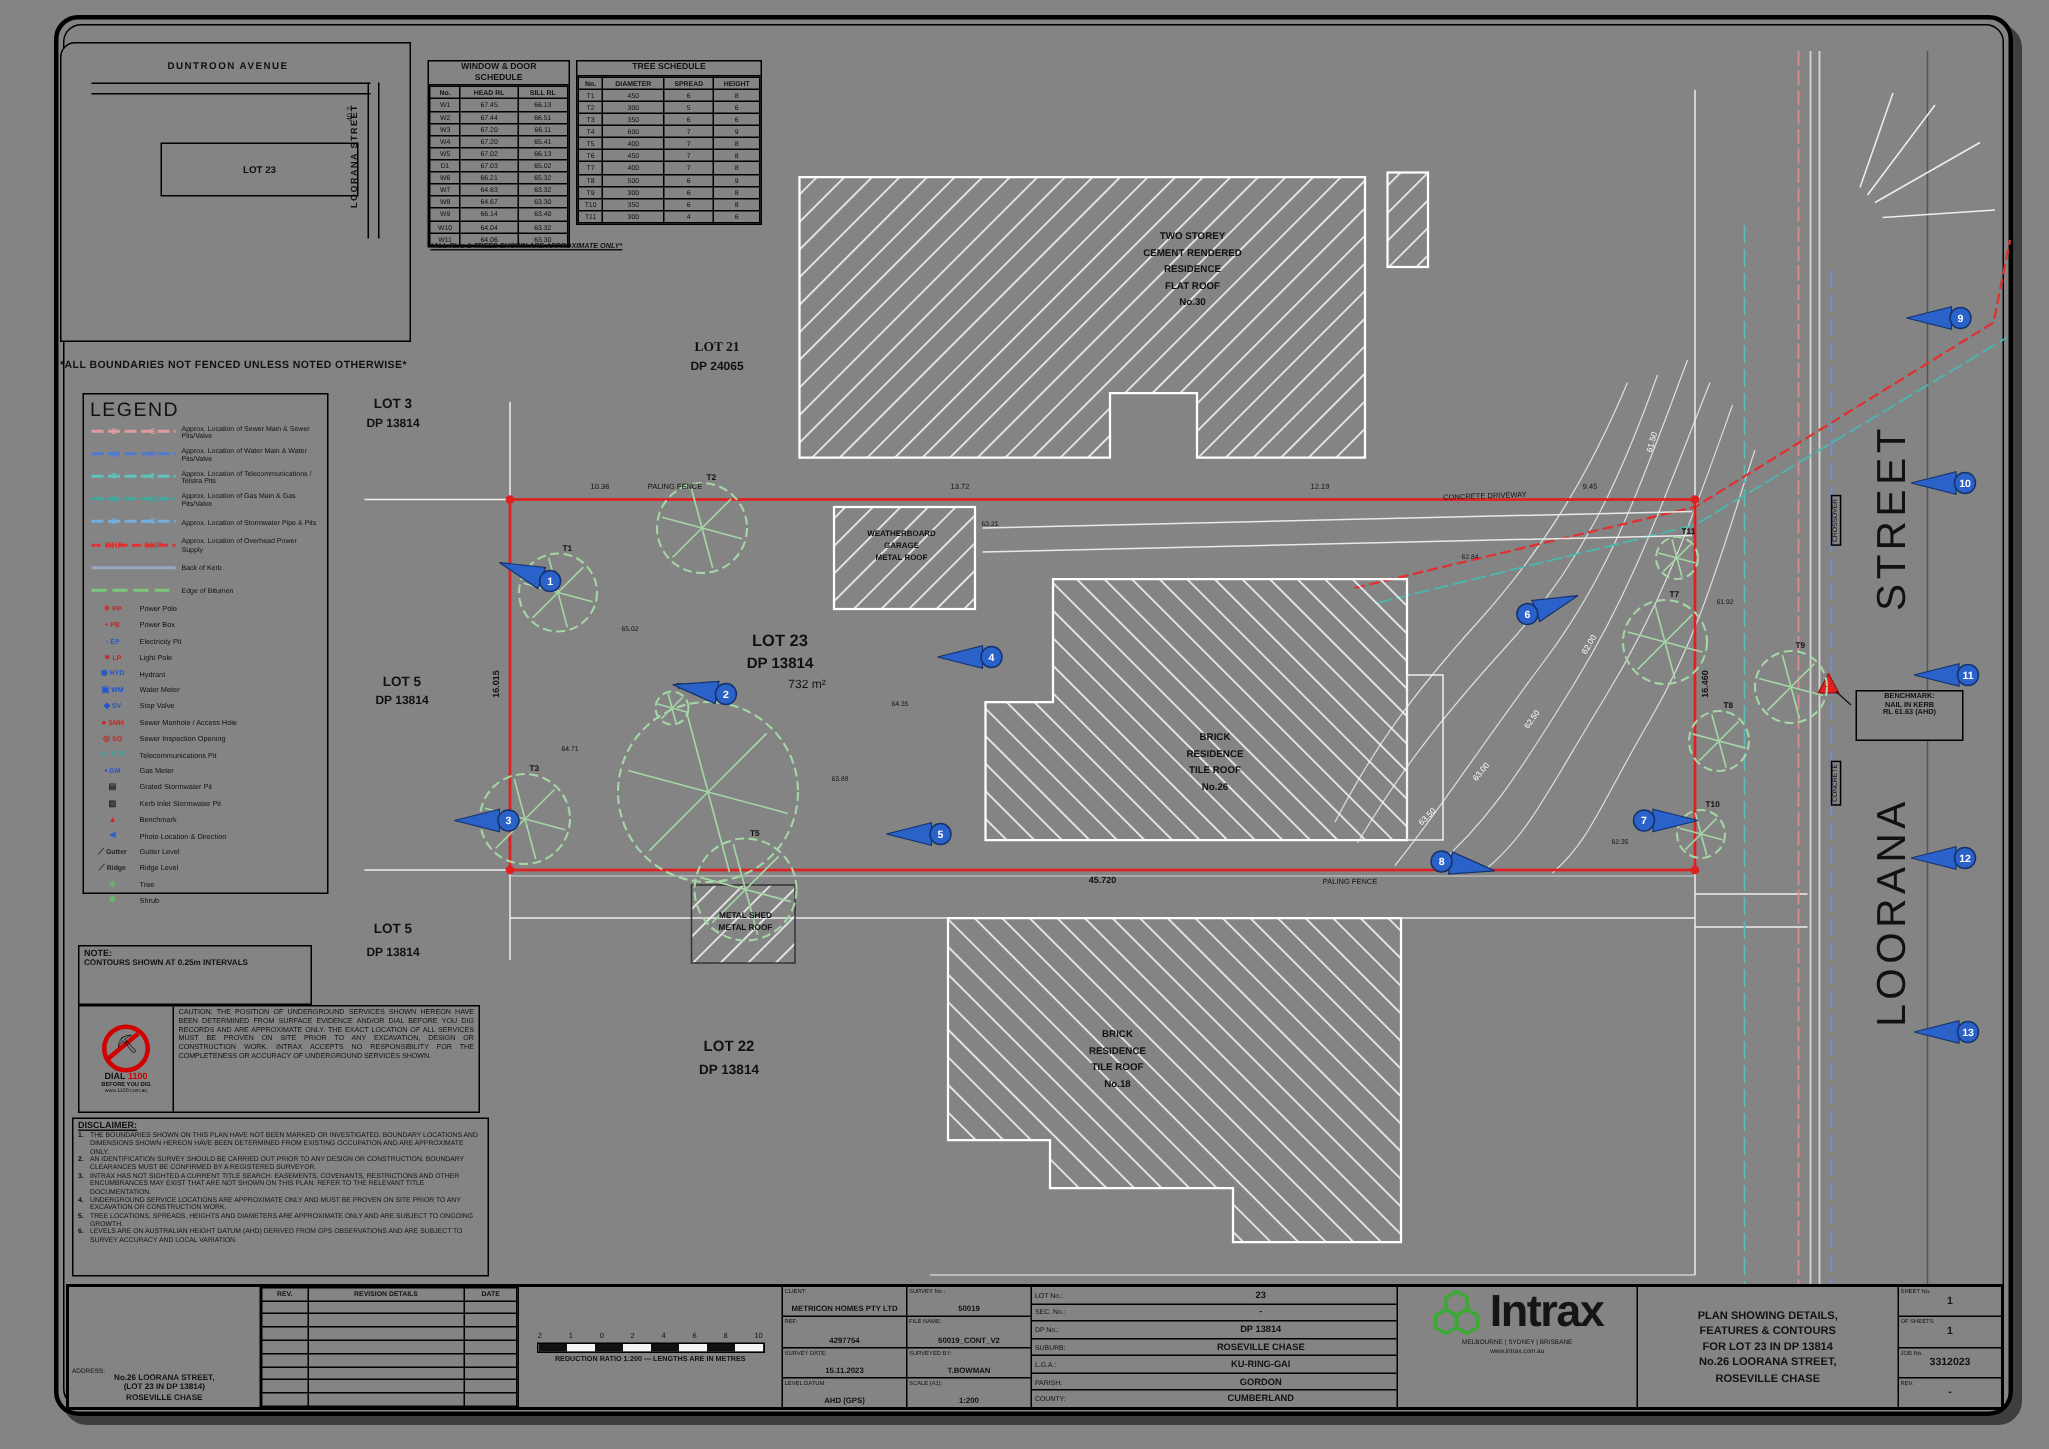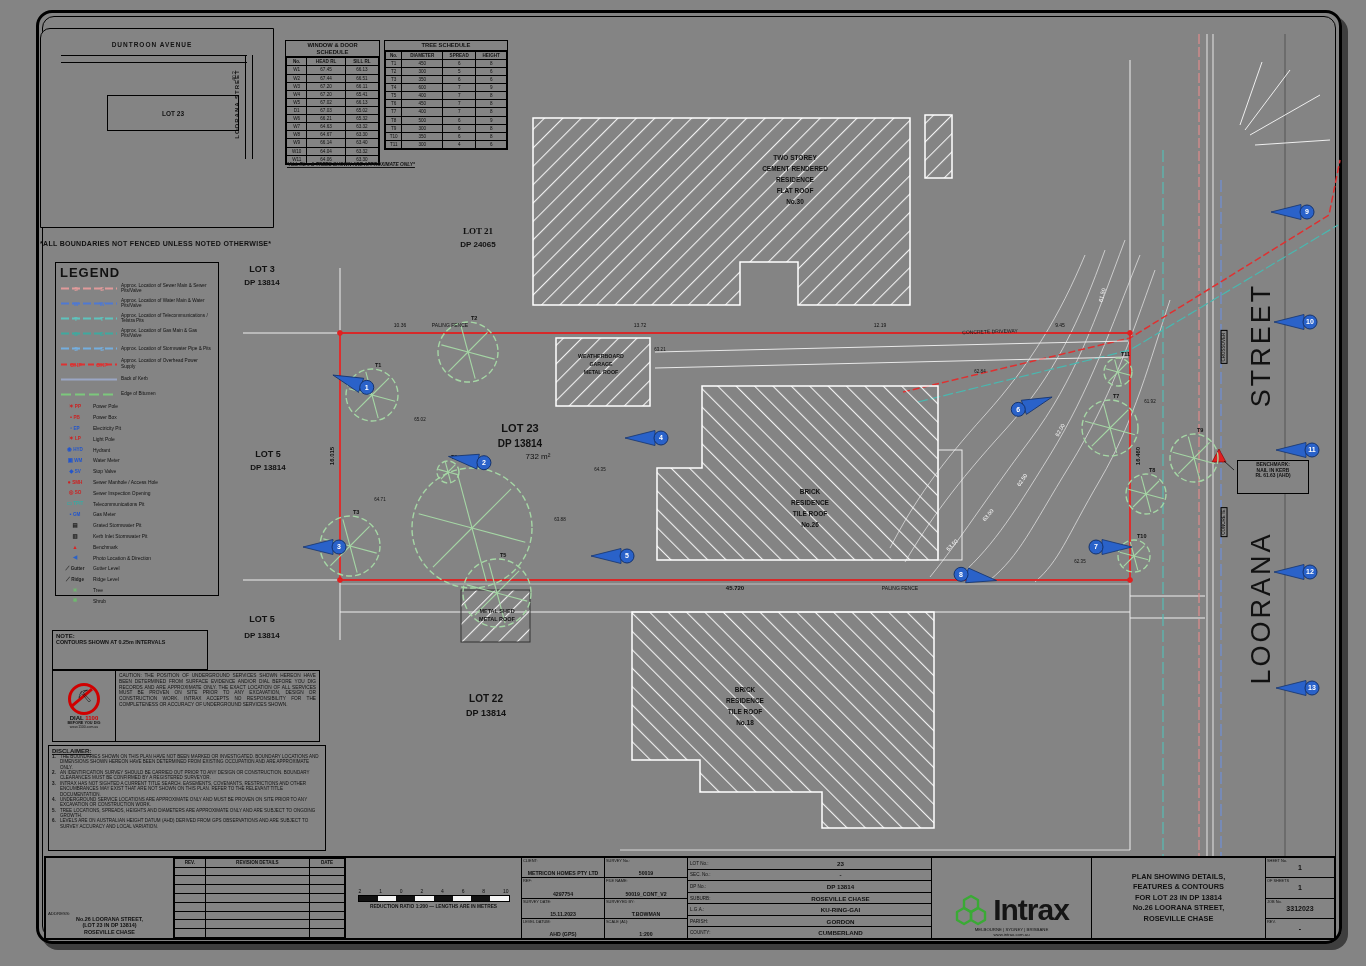--- a/index.html
+++ b/index.html
@@ -27,21 +27,21 @@
   .lp-dim{position:absolute;right:34px;top:44px;font-size:5px;transform:rotate(-90deg);}
   
   .sched{position:absolute;border:1.3px solid #000;background:#848484;}
   .sched .st{font-size:5.8px;font-weight:bold;text-align:center;padding:1px 0;border-bottom:1px solid #000;line-height:1.15;}
   table.mini{border-collapse:collapse;width:100%;}
   table.mini th,table.mini td{border:0.8px solid #000;font-size:4.6px;text-align:center;padding:0 1px;line-height:1.55;font-weight:normal;}
   table.mini th{font-weight:bold;}
   .sched-foot{position:absolute;font-size:4.8px;font-style:italic;font-weight:bold;text-decoration:underline;white-space:nowrap;}
   
   .legend{left:55px;top:262px;width:158px;height:330px;padding:2px 0 0 4px;}
-  .lg-title{font-size:13px;font-weight:bold;letter-spacing:1px;}
+  .lg-title{font-size:13px;font-weight:normal;letter-spacing:1px;}
   .lg-item{display:flex;align-items:center;height:15.2px;}
   .lg-sample{width:58px;flex:0 0 58px;}
   .lg-label{font-size:4.7px;line-height:1.08;padding-left:3px;width:92px;}
   .sym-item{display:flex;align-items:center;height:10.8px;font-size:5px;}
   .sym-g{width:30px;flex:0 0 30px;text-align:center;font-weight:bold;font-size:5.5px;line-height:1;}
   .sym-l{padding-left:3px;font-size:4.9px;}
   
   .notebox{left:52px;top:630px;width:148px;height:34px;padding:2px 3px;}
   .notebox .nb1{font-size:6px;font-weight:bold;}
   .notebox .nb2{font-size:5.4px;font-weight:bold;}
@@ -89,21 +89,21 @@
   .dl-row:last-child{border-bottom:none;}
   .dl-cell{position:relative;border-right:.8px solid #000;flex:1;display:flex;align-items:flex-end;justify-content:center;overflow:hidden;}
   .dl-cell:last-child{border-right:none;}
   .dl-cell .l{position:absolute;left:1px;top:0;font-size:3.9px;}
   .dl-cell .v{font-size:5.2px;font-weight:bold;white-space:nowrap;padding-bottom:1px;}
   .tb-dr{width:244px;display:flex;flex-direction:column;}
   .dr-row{flex:1;display:flex;align-items:center;border-bottom:.8px solid #000;}
   .dr-row:last-child{border-bottom:none;}
   .dr-row .l{flex:0 0 60px;font-size:4.6px;padding-left:2px;}
   .dr-row .v{flex:1;text-align:center;font-size:6.2px;font-weight:bold;}
-  .tb-logo{width:160px;display:flex;flex-direction:column;align-items:center;justify-content:flex-end;}
+  .tb-logo{width:160px;display:flex;flex-direction:column;align-items:center;justify-content:flex-start;}
   .logo-row{display:flex;align-items:center;gap:5px;}
   .logo-name{font-size:30px;font-weight:bold;color:#151515;letter-spacing:-1px;}
   .logo-sub{font-size:4.3px;line-height:1.3;text-align:center;}
   .tb-title{width:174px;display:flex;flex-direction:column;align-items:center;justify-content:center;}
   .tb-title div{font-size:7.4px;font-weight:bold;line-height:1.4;text-align:center;}
   .tb-sheet{width:68px;display:flex;flex-direction:column;}
   .sh-cell{flex:1;border-bottom:.8px solid #000;position:relative;display:flex;align-items:center;justify-content:center;}
   .sh-cell:last-child{border-bottom:none;}
   .sh-cell .l{position:absolute;left:1px;top:0;font-size:3.9px;}
   .sh-cell .v{font-size:7px;font-weight:bold;}

